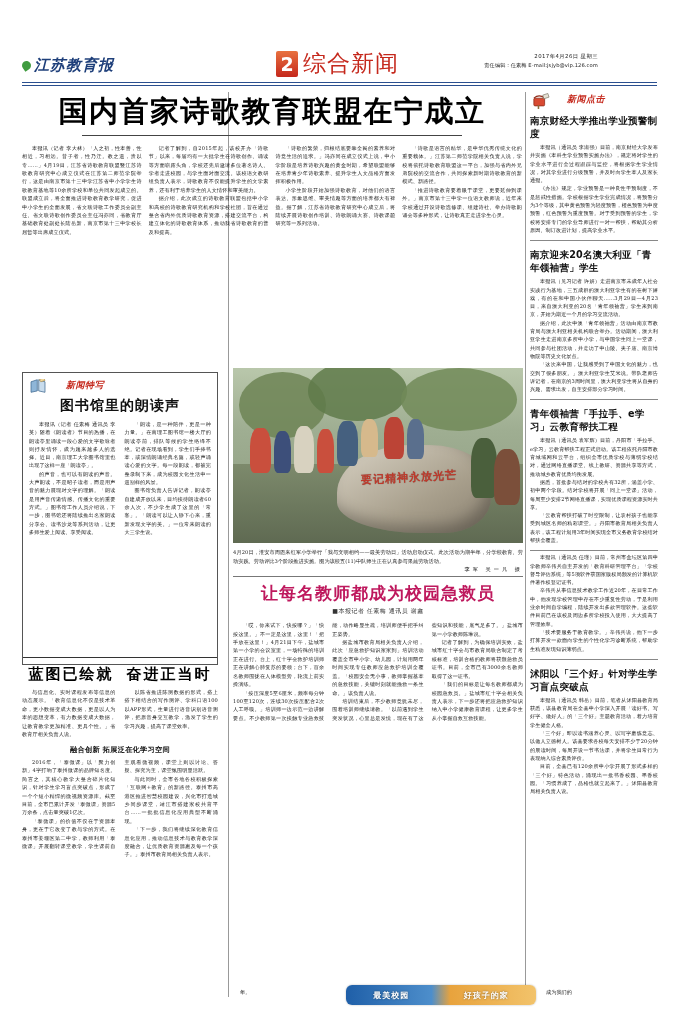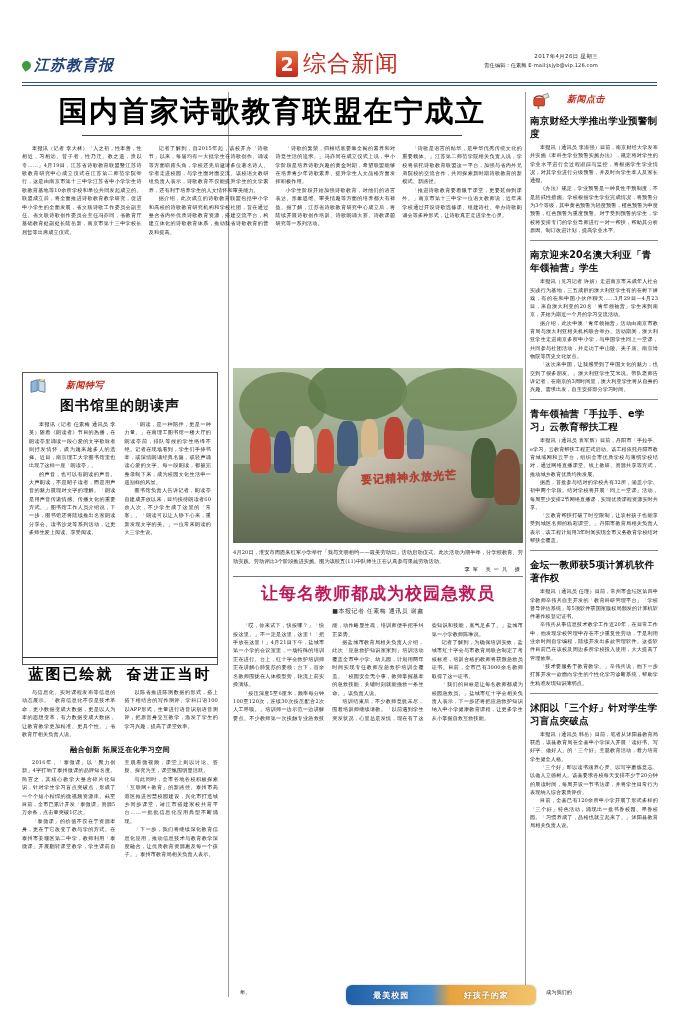--- a/index.html
+++ b/index.html
@@ -303,21 +303,20 @@
       <div class="side-head">青年领袖营「手拉手、e学习」云教育帮扶工程</div>
       <div class="side-body">
         <p>本报讯（通讯员  袁军辉）日前，丹阳市「手拉手、e学习」云教育帮扶工程正式启动。该工程依托丹阳市教育城域网和云平台，组织全市优质学校与薄弱学校结对，通过网络直播课堂、线上教研、资源共享等方式，推动城乡教育优质均衡发展。</p>
         <p>据悉，首批参与结对的学校共有32所，涵盖小学、初中两个学段。结对学校将开展「同上一堂课」活动，每周至少安排2节网络直播课，实现优质课程资源实时共享。</p>
         <p>「云教育帮扶打破了时空限制，让农村孩子也能享受到城区名师的精彩课堂。」丹阳市教育局相关负责人表示，该工程计划用3年时间实现全市义务教育学校结对帮扶全覆盖。</p>
       </div>
     </div>
     <div class="side-sep"></div>
 
     <div>
-      <div class="side-head">金坛一教师获5项计算机软件著作权</div>
       <div class="side-body">
         <p>本报讯（通讯员  任瑾）日前，常州市金坛区第四中学教师辛伟兵自主开发的「教育科研管理平台」「学校督导评估系统」等5项软件获国家版权局颁发的计算机软件著作权登记证书。</p>
         <p>辛伟兵从事信息技术教学工作近20年，在日常工作中，他发现学校管理中存在不少重复性劳动，于是利用业余时间自学编程，陆续开发出多款管理软件。这些软件目前已在该校及周边多所学校投入使用，大大提高了管理效率。</p>
         <p>「技术要服务于教育教学。」辛伟兵说，他下一步打算开发一款面向学生的个性化学习诊断系统，帮助学生精准发现知识薄弱点。</p>
       </div>
     </div>
     <div class="side-sep"></div>
 
     <div>
       <div class="side-head">沭阳以「三个好」针对学生学习盲点突破点</div>

